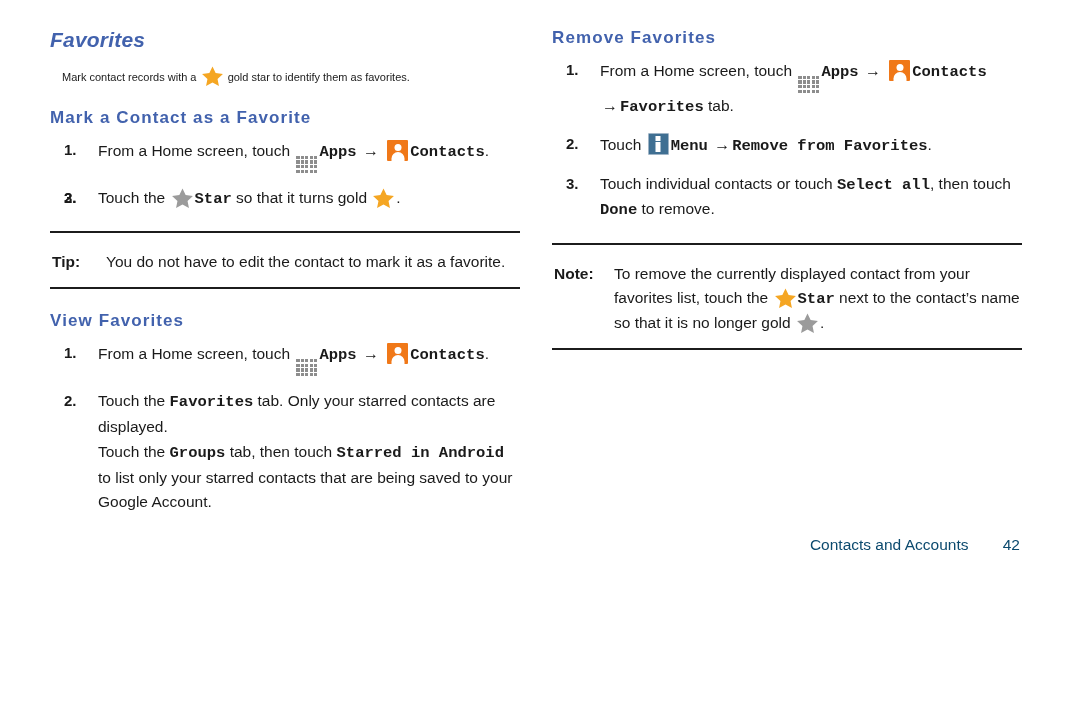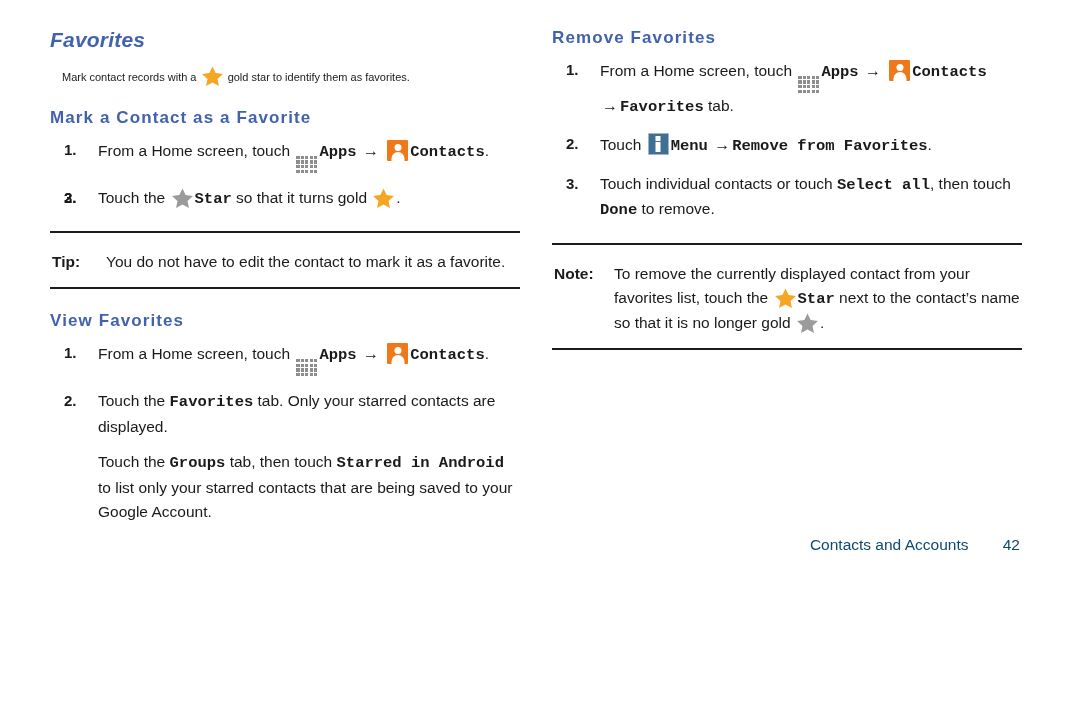--- a/index.html
+++ b/index.html
@@ -64,21 +64,21 @@
     line-height: 1.58;
   }
   ol.steps > li .num {
     position: absolute;
     left: 14px;
     top: 0;
     font-weight: bold;
     font-size: 15px;
   }
   .sub-para {
-    margin-top: 11px;
+    margin-top: 1px;
   }
   .or-line {
     margin-top: 12px;
     margin-bottom: 12px;
     font-size: 15px;
     letter-spacing: 0.5px;
   }
 
   
   .callout {

